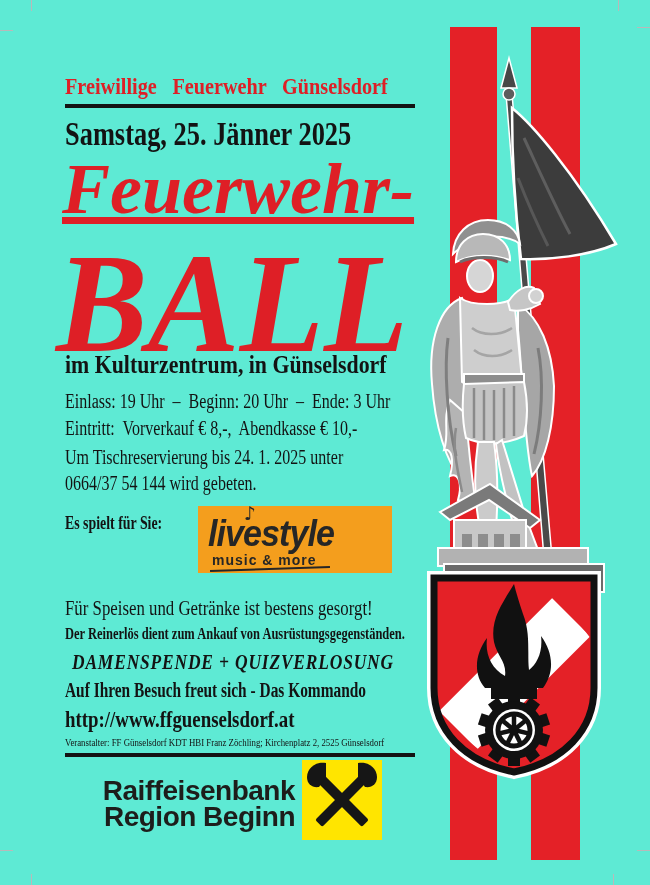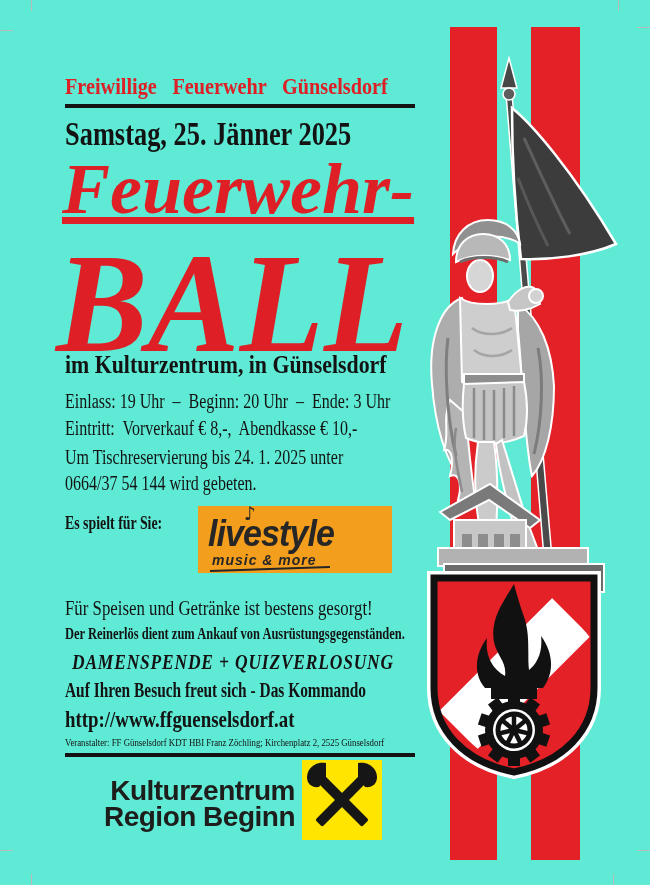--- a/index.html
+++ b/index.html
@@ -31,21 +31,21 @@
   #resv-line2{left:65px;top:472px;font-size:20px;transform:scaleX(0.80);}
   #band-intro{left:65px;top:512px;font-size:19px;font-weight:bold;transform:scaleX(0.73);}
   
   #band-logo{left:198px;top:506px;width:194px;height:67px;background:#F49E1D;}
   #band-name{position:absolute;left:10px;top:9px;font-family:"Liberation Sans",sans-serif;
              font-size:37px;font-weight:bold;font-style:italic;color:#262626;
              letter-spacing:-1px;transform:scaleX(0.92);transform-origin:left top;line-height:1;}
   #band-note{position:absolute;left:46px;top:-4px;font-family:"DejaVu Sans",sans-serif;
              font-size:19px;font-weight:bold;color:#262626;font-style:normal;}
   #band-tagline{position:absolute;left:14px;bottom:5px;font-family:"Liberation Sans",sans-serif;
-             font-size:14px;font-style:italic;font-weight:bold;color:#262626;letter-spacing:1px;}
+             font-size:14px;font-weight:bold;color:#262626;letter-spacing:1px;}
   #band-swoosh{position:absolute;left:12px;bottom:3px;width:120px;height:2px;background:#262626;
              transform:rotate(-2deg);}
   
   #food-line{left:65px;top:596px;font-size:21px;transform:scaleX(0.80);}
   #proceeds-line{left:65px;top:625px;font-size:16px;font-weight:bold;transform:scaleX(0.78);}
   #highlight-line{left:72px;top:650px;font-size:21px;font-weight:bold;font-style:italic;
                   letter-spacing:1px;transform:scaleX(0.83);transform-origin:left top;}
   #closing-line{left:65px;top:679px;font-size:20px;font-weight:bold;transform:scaleX(0.77);}
   #website-line{left:65px;top:707px;font-size:23px;font-weight:bold;transform:scaleX(0.82);}
   #organizer-line{left:65px;top:736px;font-size:11px;transform:scaleX(0.80);}
@@ -185,21 +185,21 @@
 
   <div class="abs cond" id="food-line">Für Speisen und Getränke ist bestens gesorgt!</div>
   <div class="abs cond" id="proceeds-line">Der Reinerlös dient zum Ankauf von Ausrüstungsgegenständen.</div>
   <div class="abs cond" id="highlight-line">DAMENSPENDE + QUIZVERLOSUNG</div>
   <div class="abs cond" id="closing-line">Auf Ihren Besuch freut sich - Das Kommando</div>
   <div class="abs cond" id="website-line">http://www.ffguenselsdorf.at</div>
   <div class="abs cond" id="organizer-line">Veranstalter: FF Günselsdorf KDT HBI Franz Zöchling; Kirchenplatz 2, 2525 Günselsdorf</div>
   <div class="abs" id="rule-bottom"></div>
 
   <div class="abs" id="sponsor-name">
-    <div>Kulturzentrum</div>
+    <div>Raiffeisenbank</div>
     <div>Region Beginn</div>
   </div>
   <div class="abs" id="sponsor-logo">
     <svg width="80" height="80" viewBox="0 0 80 80">
       <g fill="#161616">
         <g transform="rotate(45 40 40)">
           <rect x="35" y="7" width="10" height="66" rx="2"></rect>
           <rect x="7" y="35" width="66" height="10" rx="2"></rect>
         </g>
         <path d="M56,3 C66,1 75,8 75,17 C75,24 70,28 63,27 L56,17 Z"></path>

